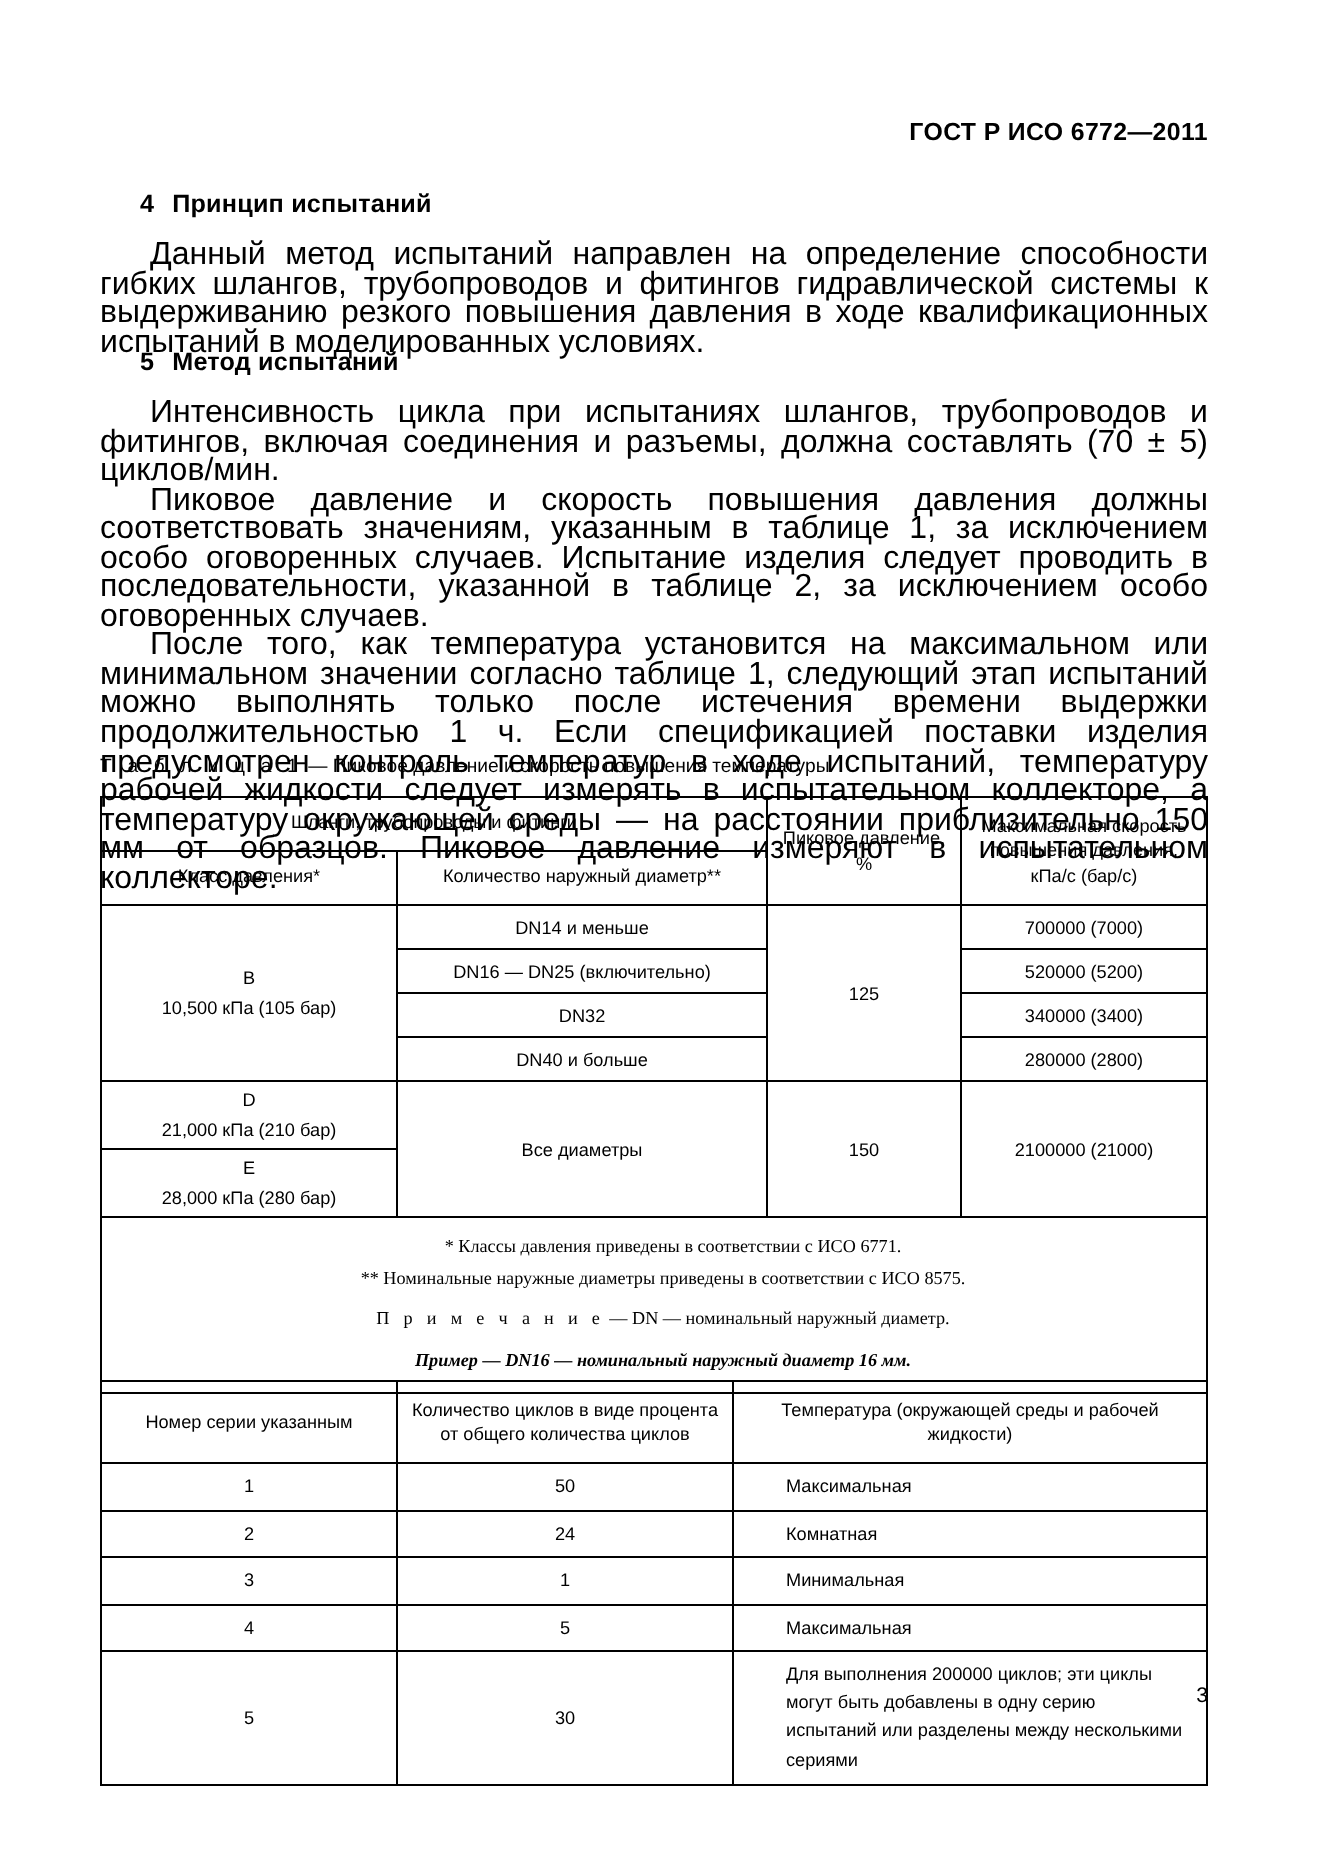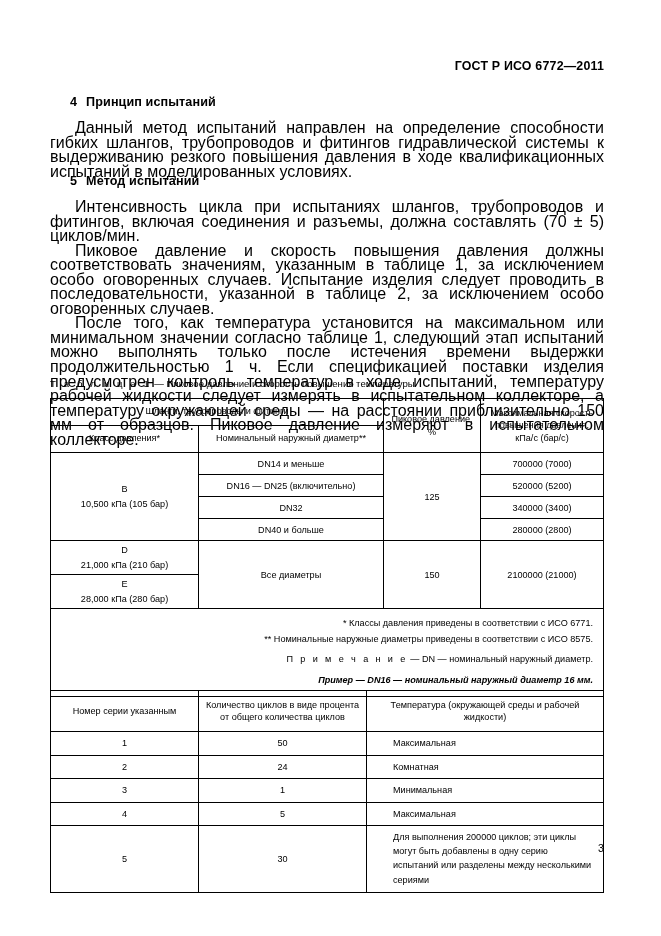--- a/index.html
+++ b/index.html
@@ -95,24 +95,25 @@
   #table1 {
     left: 50px;
     top: 398px;
     width: 553px;
   }
   #table1 .hdr-cell { height: 22px; line-height: 11.6px; padding: 2px 4px; }
   #table1 .hdr-tall { height: 45px; line-height: 12.4px; padding: 2px 5px; }
   #table1 .dn-cell { height: 21px; }
   #table1 .cls-cell { line-height: 14.2px; }
   #table1 .notes {
-    text-align: right;
+    text-align: center;
     padding: 7px 10px 8px 12px;
     line-height: 15.6px;
     font-size: 9.1px;
+    font-family: Liberation Serif, serif;
   }
   #table1 .notes .ln { display: block; white-space: nowrap; }
   #table1 .notes .ln.ind1 { padding-left: 17px; }
   #table1 .notes .ln.ind2 { padding-left: 7px; }
   #table1 .notes .gap { display: block; height: 5px; }
   #table1 .notes .sp { letter-spacing: 2.4px; }
   #table1 .notes .ex { font-style: italic; font-weight: bold; }
 
   
   #table2 {
@@ -176,21 +177,21 @@
       <col style="width:123px">
     </colgroup>
     <tbody>
       <tr>
         <td class="hdr-cell" colspan="2">Шланги, трубопроводы и фитинги</td>
         <td class="hdr-tall" rowspan="2">Пиковое давление, %</td>
         <td class="hdr-tall" rowspan="2">Максимальная скорость повышения давления, кПа/с (бар/с)</td>
       </tr>
       <tr>
         <td class="hdr-cell thick-bot">Класс давления*</td>
-        <td class="hdr-cell thick-bot">Номинальный наружный диаметр**</td>
+        <td class="hdr-cell thick-bot">Количество наружный диаметр**</td>
         <td class="thick-bot" style="border-top:none;height:0;padding:0;"></td>
         <td class="thick-bot" style="border-top:none;height:0;padding:0;"></td>
       </tr>
 
       <tr>
         <td class="cls-cell" rowspan="4">
           <span>B</span><br>
           <span>10,500 кПа (105 бар)</span>
         </td>
         <td class="dn-cell">DN14 и меньше</td>

